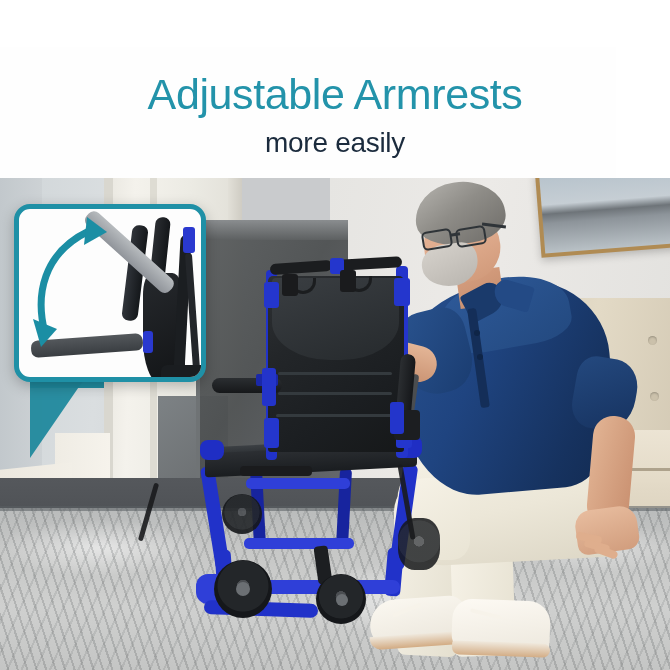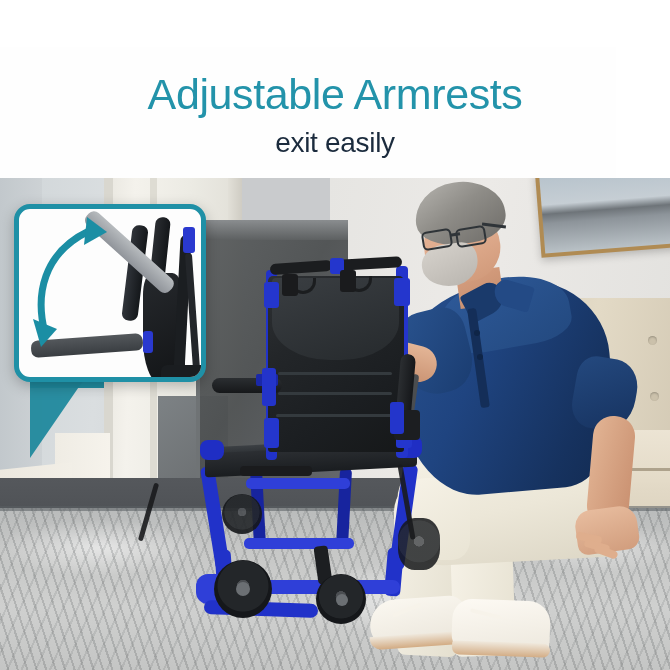--- a/index.html
+++ b/index.html
@@ -264,21 +264,21 @@
   .ins-arrow { position:absolute; left:8px; top:6px; width:122px; height:148px; }
 </style>
 </head>
 <body>
 
 <div id="page">
 
   <div id="banner">
     <div id="headline">Adjustable Armrests</div>
     <div id="subline">
-      <span class="l2">exit easily</span>
+      <span class="l2">more easily</span>
     </div>
     <div id="divider"></div>
   </div>
 
   <div id="photo">
 
     <div class="wall-right"></div>
     <div class="wall-left"></div>
     <div class="wall-left-dark"></div>
 

